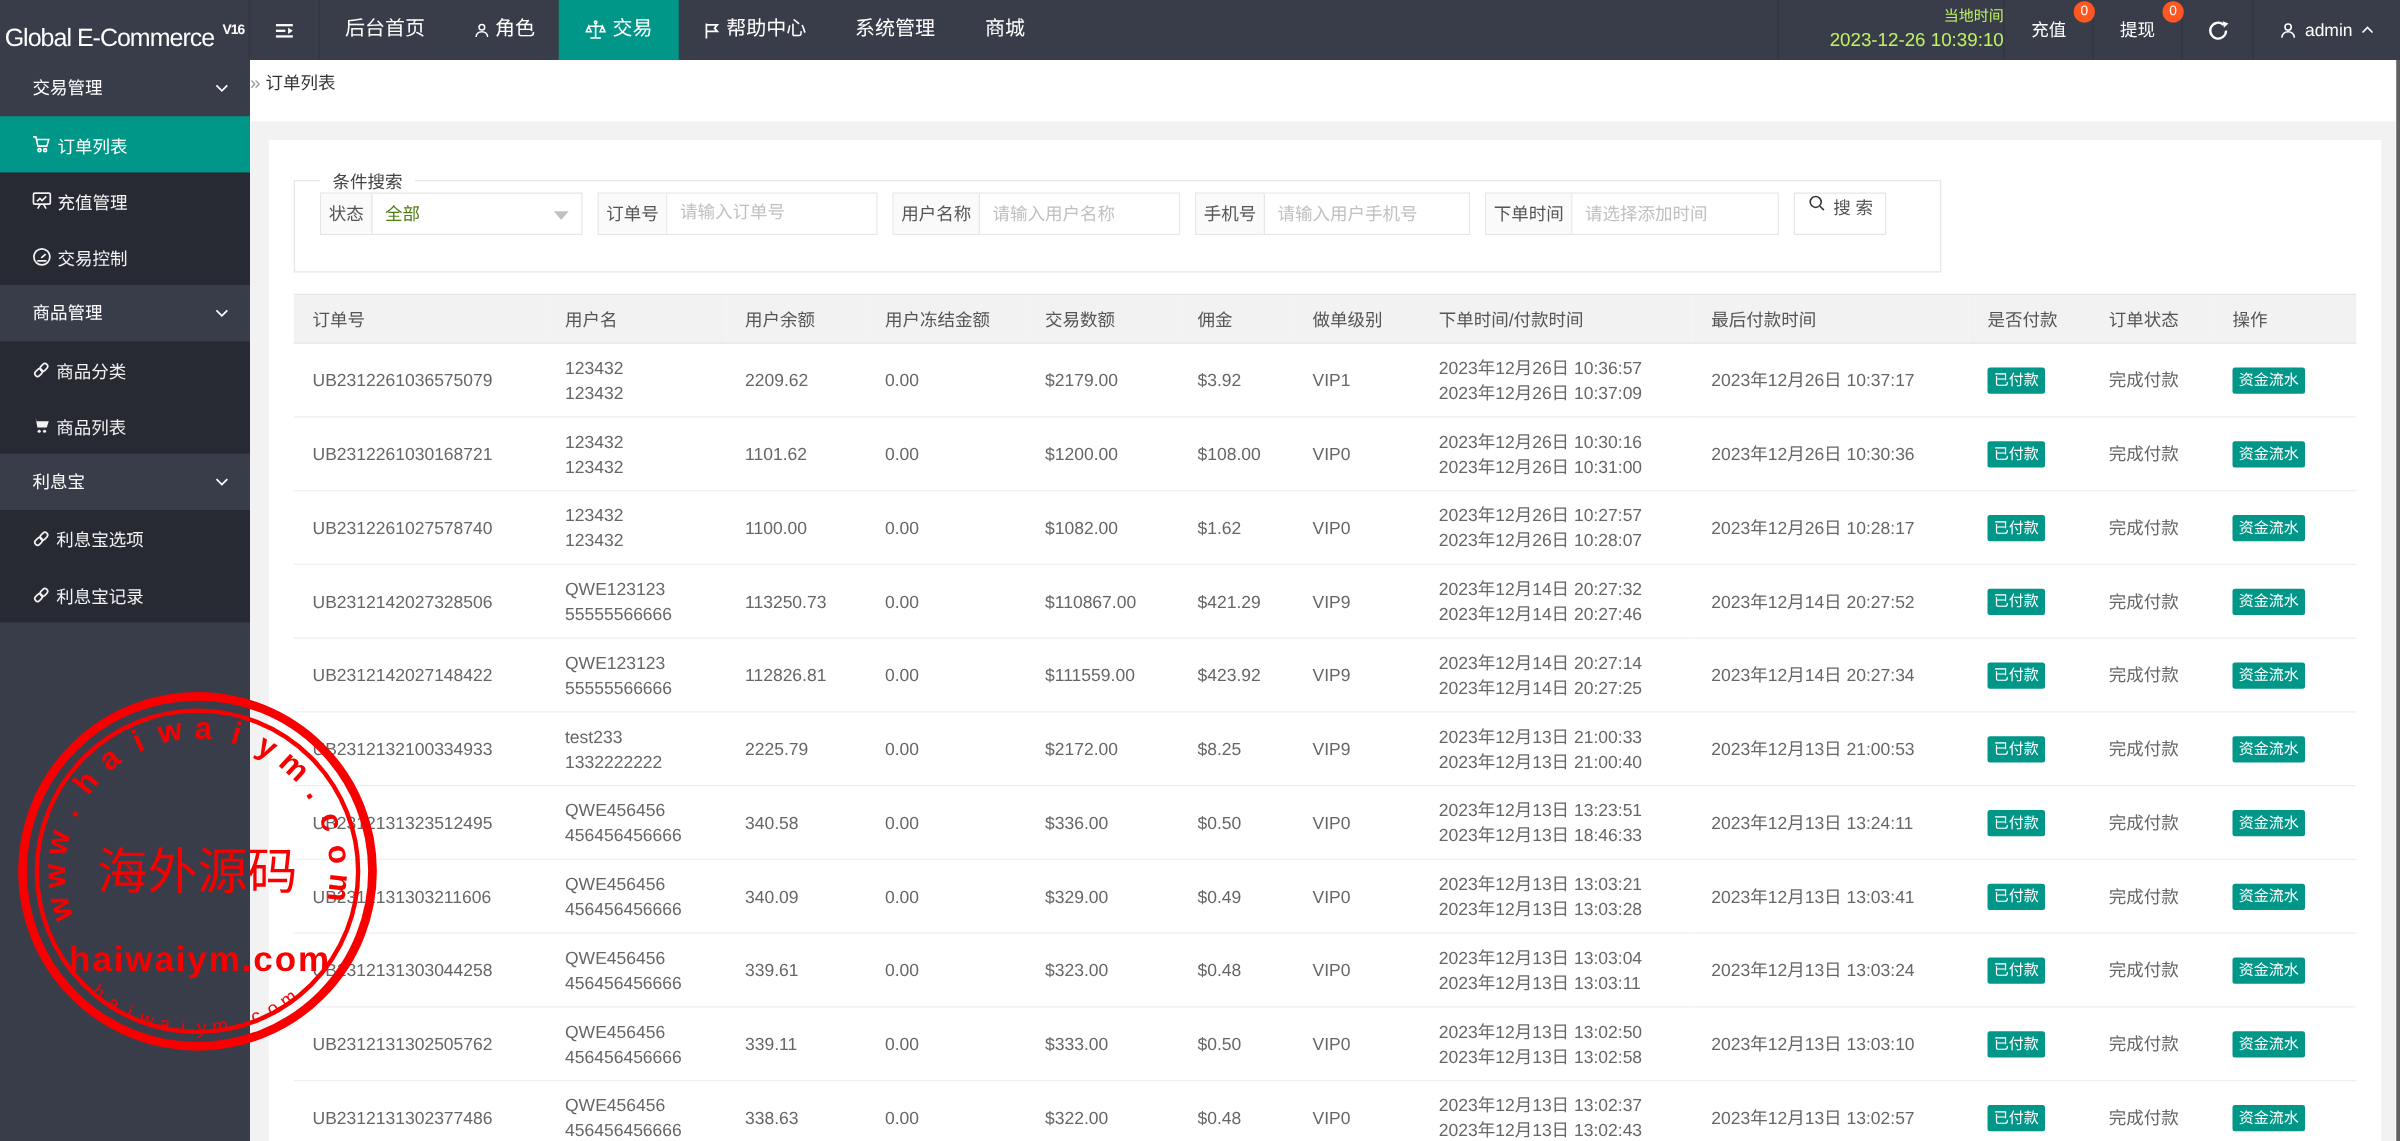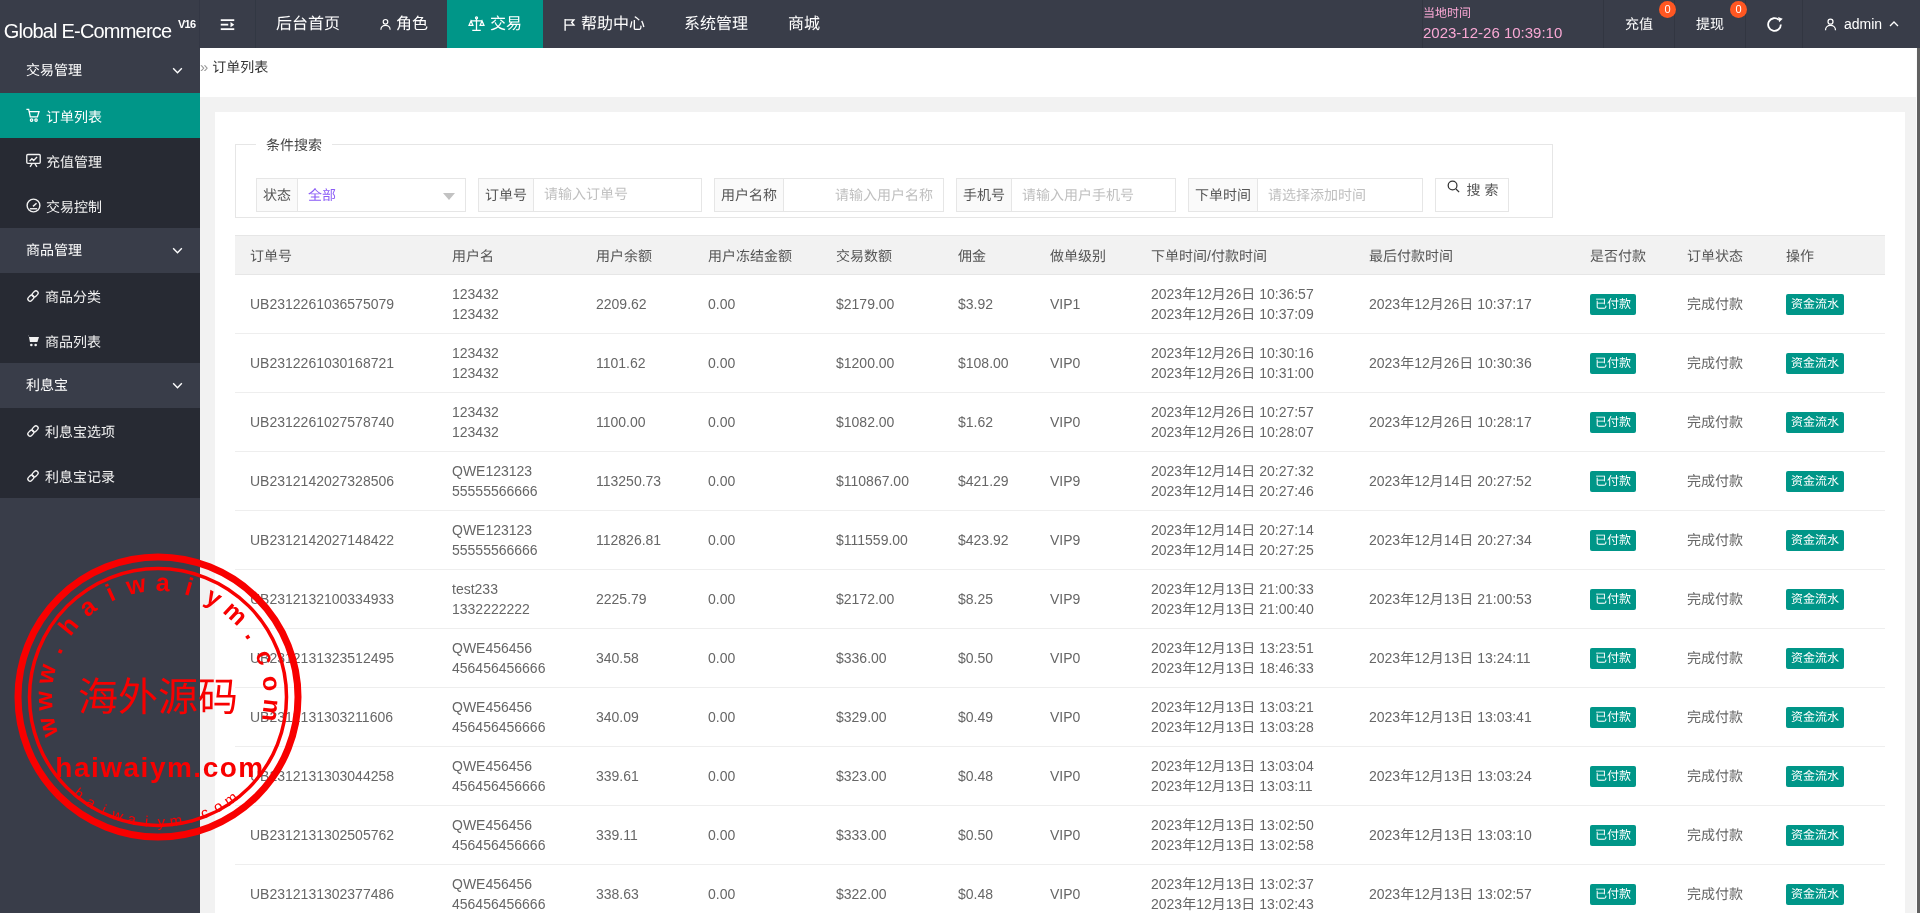--- a/index.html
+++ b/index.html
@@ -10,46 +10,46 @@
 .logo{position:absolute;left:0;top:0;width:200px;height:48px;line-height:48px;text-align:center;color:#fff;font-size:20px;letter-spacing:-.8px;border-right:1px solid #333744;white-space:nowrap;overflow:hidden}
 .logo .v{font-size:11px;font-weight:bold;vertical-align:10px;margin-left:2px}
 .tmenu{position:absolute;left:200px;top:0;height:48px;display:flex}
 .titem{height:48px;line-height:48px;padding:0 20px;color:#fff;font-size:16px;display:flex;align-items:center;gap:5px}
 .titem.icon-only{padding:0 18px}
 .titem.p18{padding:0 19px;gap:4px}
 .titem.p19{padding:0 19px;gap:4px}
 .titem.active{background:#009688;padding:0 21px}
 .tright{position:absolute;right:0;top:0;height:48px;display:flex}
 .tright .sep{width:1px;height:48px;background:#323641}
-.time{width:180px;text-align:left;color:#f9a8d4;padding-top:5px}
+.time{width:180px;text-align:right;color:#bef264;padding-top:5px}
 .time .t1{font-size:12px;line-height:17px}
 .time .t2{font-size:15px;line-height:21px}
 .tr-item{position:relative;height:48px;line-height:48px;color:#fff;font-size:14px;text-align:center;display:flex;align-items:center;justify-content:center}
 .w70{width:70px}.w56{width:56px}.w117{width:117px;gap:6px}
 .badge0{position:absolute;top:1px;right:-2px;width:17px;height:17px;line-height:17px;border-radius:9px;background:#FF5722;color:#fff;font-size:11px;text-align:center}
 
 .side{position:absolute;left:0;top:48px;width:200px;height:865px;background:#393D49;z-index:4}
 .shead{position:relative;height:45px;line-height:45px;padding-left:26px;color:#fff;font-size:14px}
 .shead svg{position:absolute;right:16px;top:16px}
 .sitem{height:45px;background:rgba(0,0,0,.3);color:#f2f2f2;font-size:14px;display:flex;align-items:center;padding-left:25px;gap:4px}
 .sitem.active{background:#009688;color:#fff}
 
 .main{position:absolute;left:200px;top:48px;right:0;bottom:0;background:#f2f2f2}
 .crumb{height:49px;background:#fff;line-height:37px;font-size:14px;color:#333}
 .crumb .cr{color:#999;margin-right:4px;font-size:15px}
 .panel{position:absolute;left:15px;top:64px;width:1690px;height:821px;background:#fff}
 fieldset{position:absolute;left:20px;top:22px;width:1318px;height:84px;border:1px solid #e6e6e6}
 legend{margin-left:20px;padding:0 10px;font-size:14px;color:#444}
-.form{position:absolute;left:41px;top:66px;display:flex;z-index:2}
+.form{position:absolute;left:41px;top:42px;display:flex;z-index:2}
 .grp{display:flex;height:34px;border:1px solid #e6e6e6;margin-right:12px;background:#fff}
 .grp .lab{background:#fafafa;border-right:1px solid #e6e6e6;padding:0 6px;line-height:32px;font-size:14px;color:#555;white-space:nowrap}
 .grp input{border:none;outline:none;padding:0 10px;font-size:14px;color:#666;font-family:"Liberation Sans",sans-serif}
 .grp input::placeholder{color:#c0c0c0}
 .selwrap{position:relative}
-.selwrap .selval{line-height:32px;padding:0 10px;color:#8b5cf6}
+.selwrap .selval{line-height:32px;padding:0 10px;color:#4d7c0f}
 .caret{position:absolute;right:10px;top:14px;width:0;height:0;border-left:6px solid transparent;border-right:6px solid transparent;border-top:7px solid #c2c2c2}
 .sbtn{width:74px;height:34px;border:1px solid #e6e6e6;background:#fff;display:flex;align-items:flex-start;justify-content:center;gap:6px;font-size:14px;color:#555}
 
 table{position:absolute;left:20px;top:123px;width:1650px;border-collapse:collapse;table-layout:fixed}
 th{height:39px;background:#f2f2f2;border-top:1px solid #e6e6e6;border-bottom:1px solid #e6e6e6;font-weight:normal;text-align:left;padding-left:15px;font-size:14px;color:#555}
 td{height:59px;border-bottom:1px solid #eee;padding-left:15px;font-size:14px;color:#666;line-height:20px}
 .badge{display:inline-block;background:#009688;color:#fff;font-size:12px;height:21px;line-height:21px;padding:0 5px;border-radius:2px}
 
 .stamp{position:absolute;left:8px;top:547px;z-index:9}
 .sbar{position:absolute;right:0;top:48px;width:4px;height:865px;background:#616161;border-left:1px solid #fafafa;z-index:20}
@@ -172,21 +172,21 @@
         <div class="grp">
           <span class="lab">状态</span>
           <span class="selwrap" style="width:167px;display:inline-block"><span class="selval">全部</span><span class="caret"></span></span>
         </div>
         <div class="grp">
           <span class="lab">订单号</span>
           <input style="width: 167px; font-family: Liberation Serif, serif;" placeholder="请输入订单号">
         </div>
         <div class="grp">
           <span class="lab">用户名称</span>
-          <input style="width: 159px; text-align: right;" placeholder="请输入用户名称">
+          <input style="width: 159px;" placeholder="请输入用户名称">
         </div>
         <div class="grp">
           <span class="lab">手机号</span>
           <input style="width: 163px;" placeholder="请输入用户手机号">
         </div>
         <div class="grp">
           <span class="lab">下单时间</span>
           <input style="width: 164px;" placeholder="请选择添加时间">
         </div>
         <div class="sbtn"><svg width="15" height="15" viewBox="0 0 24 24" fill="none" stroke="#333" stroke-width="2">

